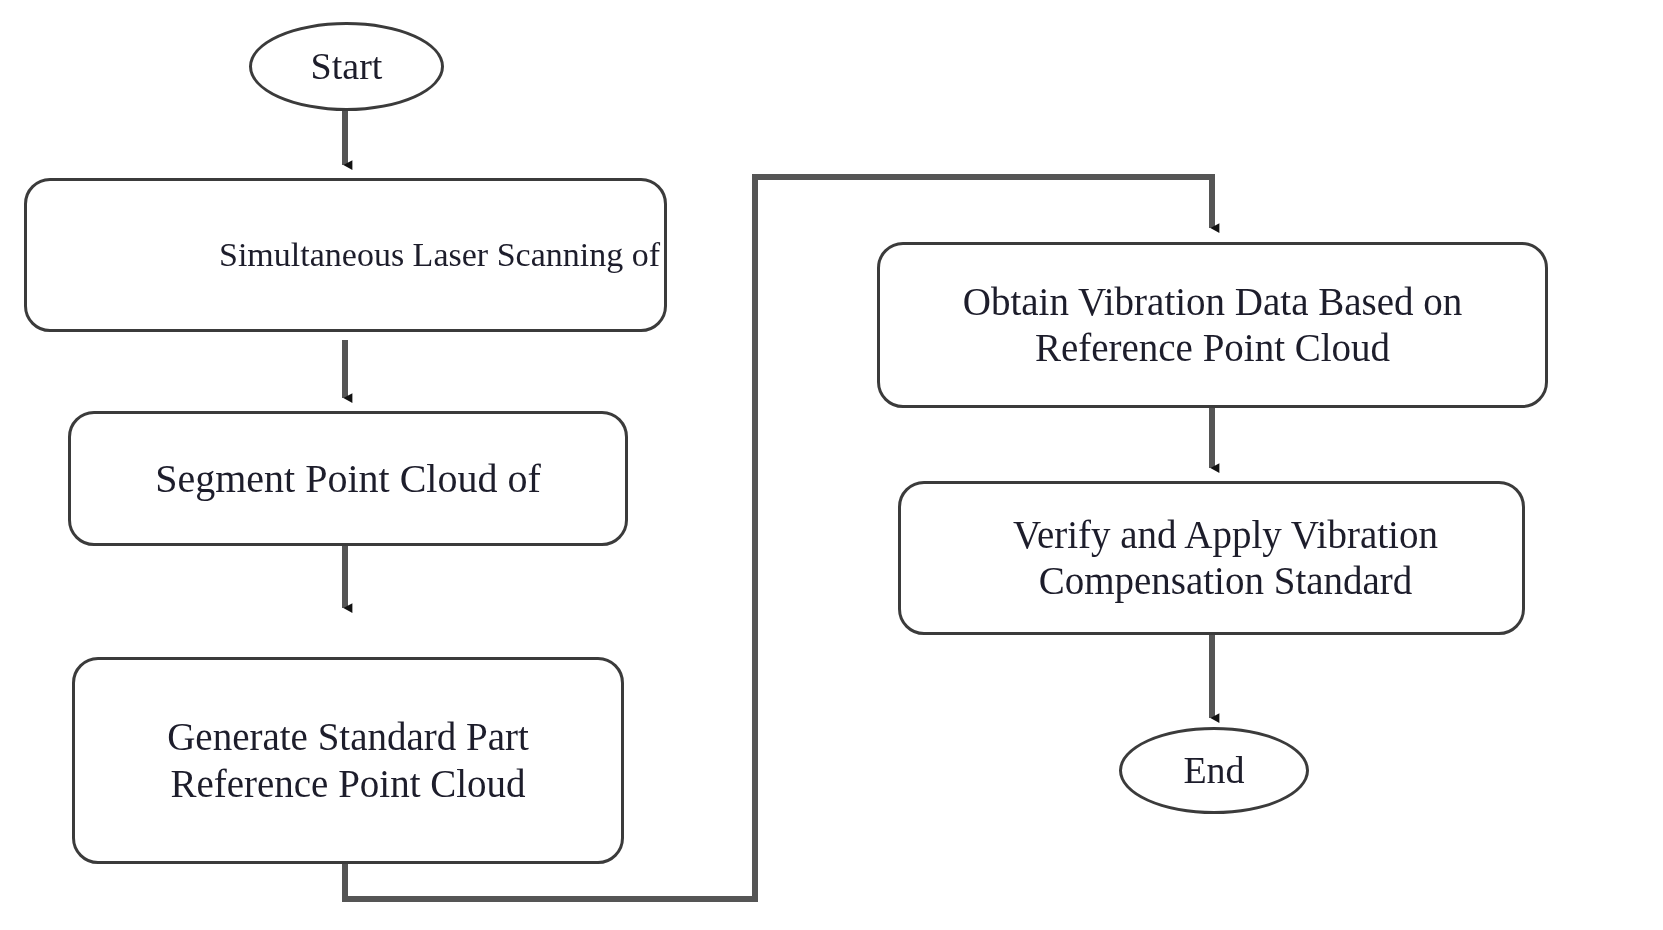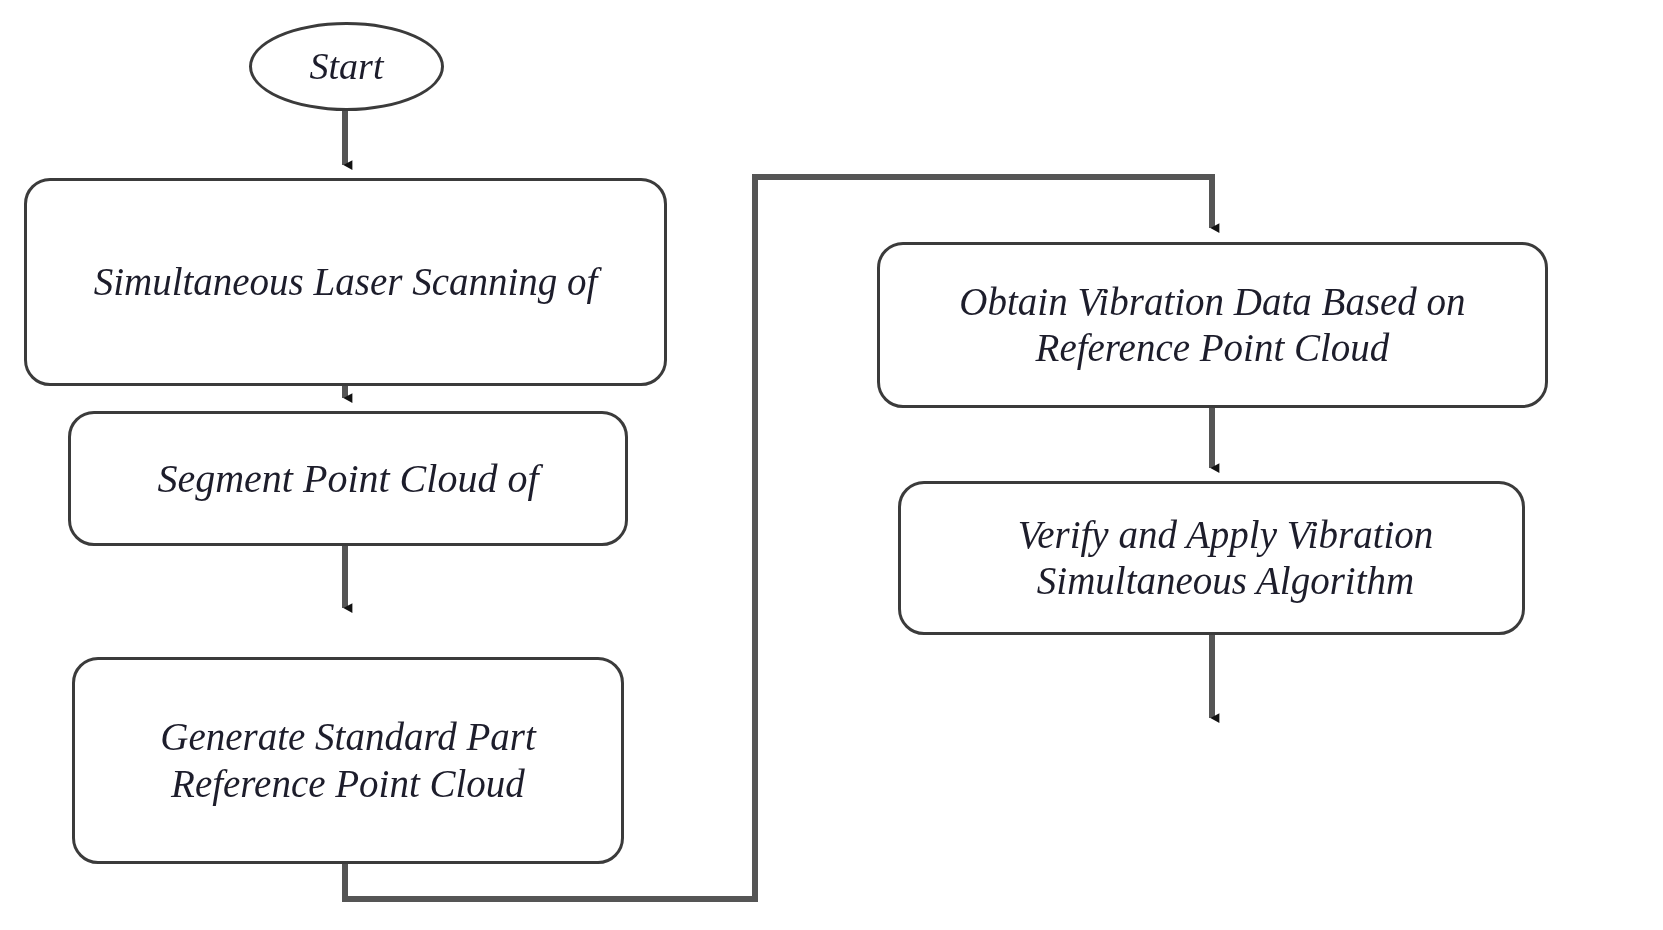--- a/index.html
+++ b/index.html
@@ -7,21 +7,20 @@
     padding: 0;
     background: #ffffff;
   }
   #canvas {
     position: relative;
     width: 1663px;
     height: 930px;
     background: #ffffff;
     overflow: hidden;
     font-family: "Liberation Serif", "DejaVu Serif", serif;
-    font-style: italic;
   }
   .node {
     position: absolute;
     box-sizing: border-box;
     display: flex;
     align-items: center;
     justify-content: center;
     text-align: center;
     background: #ffffff;
     border: 3px solid #3b3b3b;
@@ -71,21 +70,21 @@
 
     <path d="M 1212 400 L 1212 468" stroke="#555555" stroke-width="6" fill="none" marker-end="url(#arrowhead)"></path>
 
     <path d="M 1212 635 L 1212 718" stroke="#555555" stroke-width="6" fill="none" marker-end="url(#arrowhead)"></path>
   </svg>
 
   <div class="node terminator" style="left:249px; top:22px; width:195px; height:89px; font-size:38px;">
     <span class="label">Start</span>
   </div>
 
-  <div class="node process" style="left:24px; top:178px; width:643px; height:208px; font-size:39px;">
+  <div class="node process" style="left:24px; top:178px; width:643px; height:154px; font-size:34px;justify-content:flex-end;">
     <span class="label">
       <span>Simultaneous Laser Scanning of</span><br>
     </span>
   </div>
 
   <div class="node process" style="left:68px; top:411px; width:560px; height:135px; font-size:40px;">
     <span class="label">
       <span>Segment Point Cloud of</span><br>
     </span>
   </div>
@@ -100,18 +99,21 @@
   <div class="node process" style="left:877px; top:242px; width:671px; height:166px; font-size:39px;">
     <span class="label">
       <span>Obtain Vibration Data Based on</span><br>
       <span>Reference Point Cloud</span>
     </span>
   </div>
 
   <div class="node process" style="left:898px; top:481px; width:627px; height:154px; font-size:39px;padding-left:28px;">
     <span class="label">
       <span>Verify and Apply Vibration</span><br>
-      <span>Simultaneous Algorithm</span>
+      <span>Compensation Standard</span>
     </span>
   </div>
 
+  <div class="node terminator" style="left:1119px; top:727px; width:190px; height:87px; font-size:38px;">
+    <span class="label">End</span>
+  </div>
 
 </div>
 
 </body></html>

